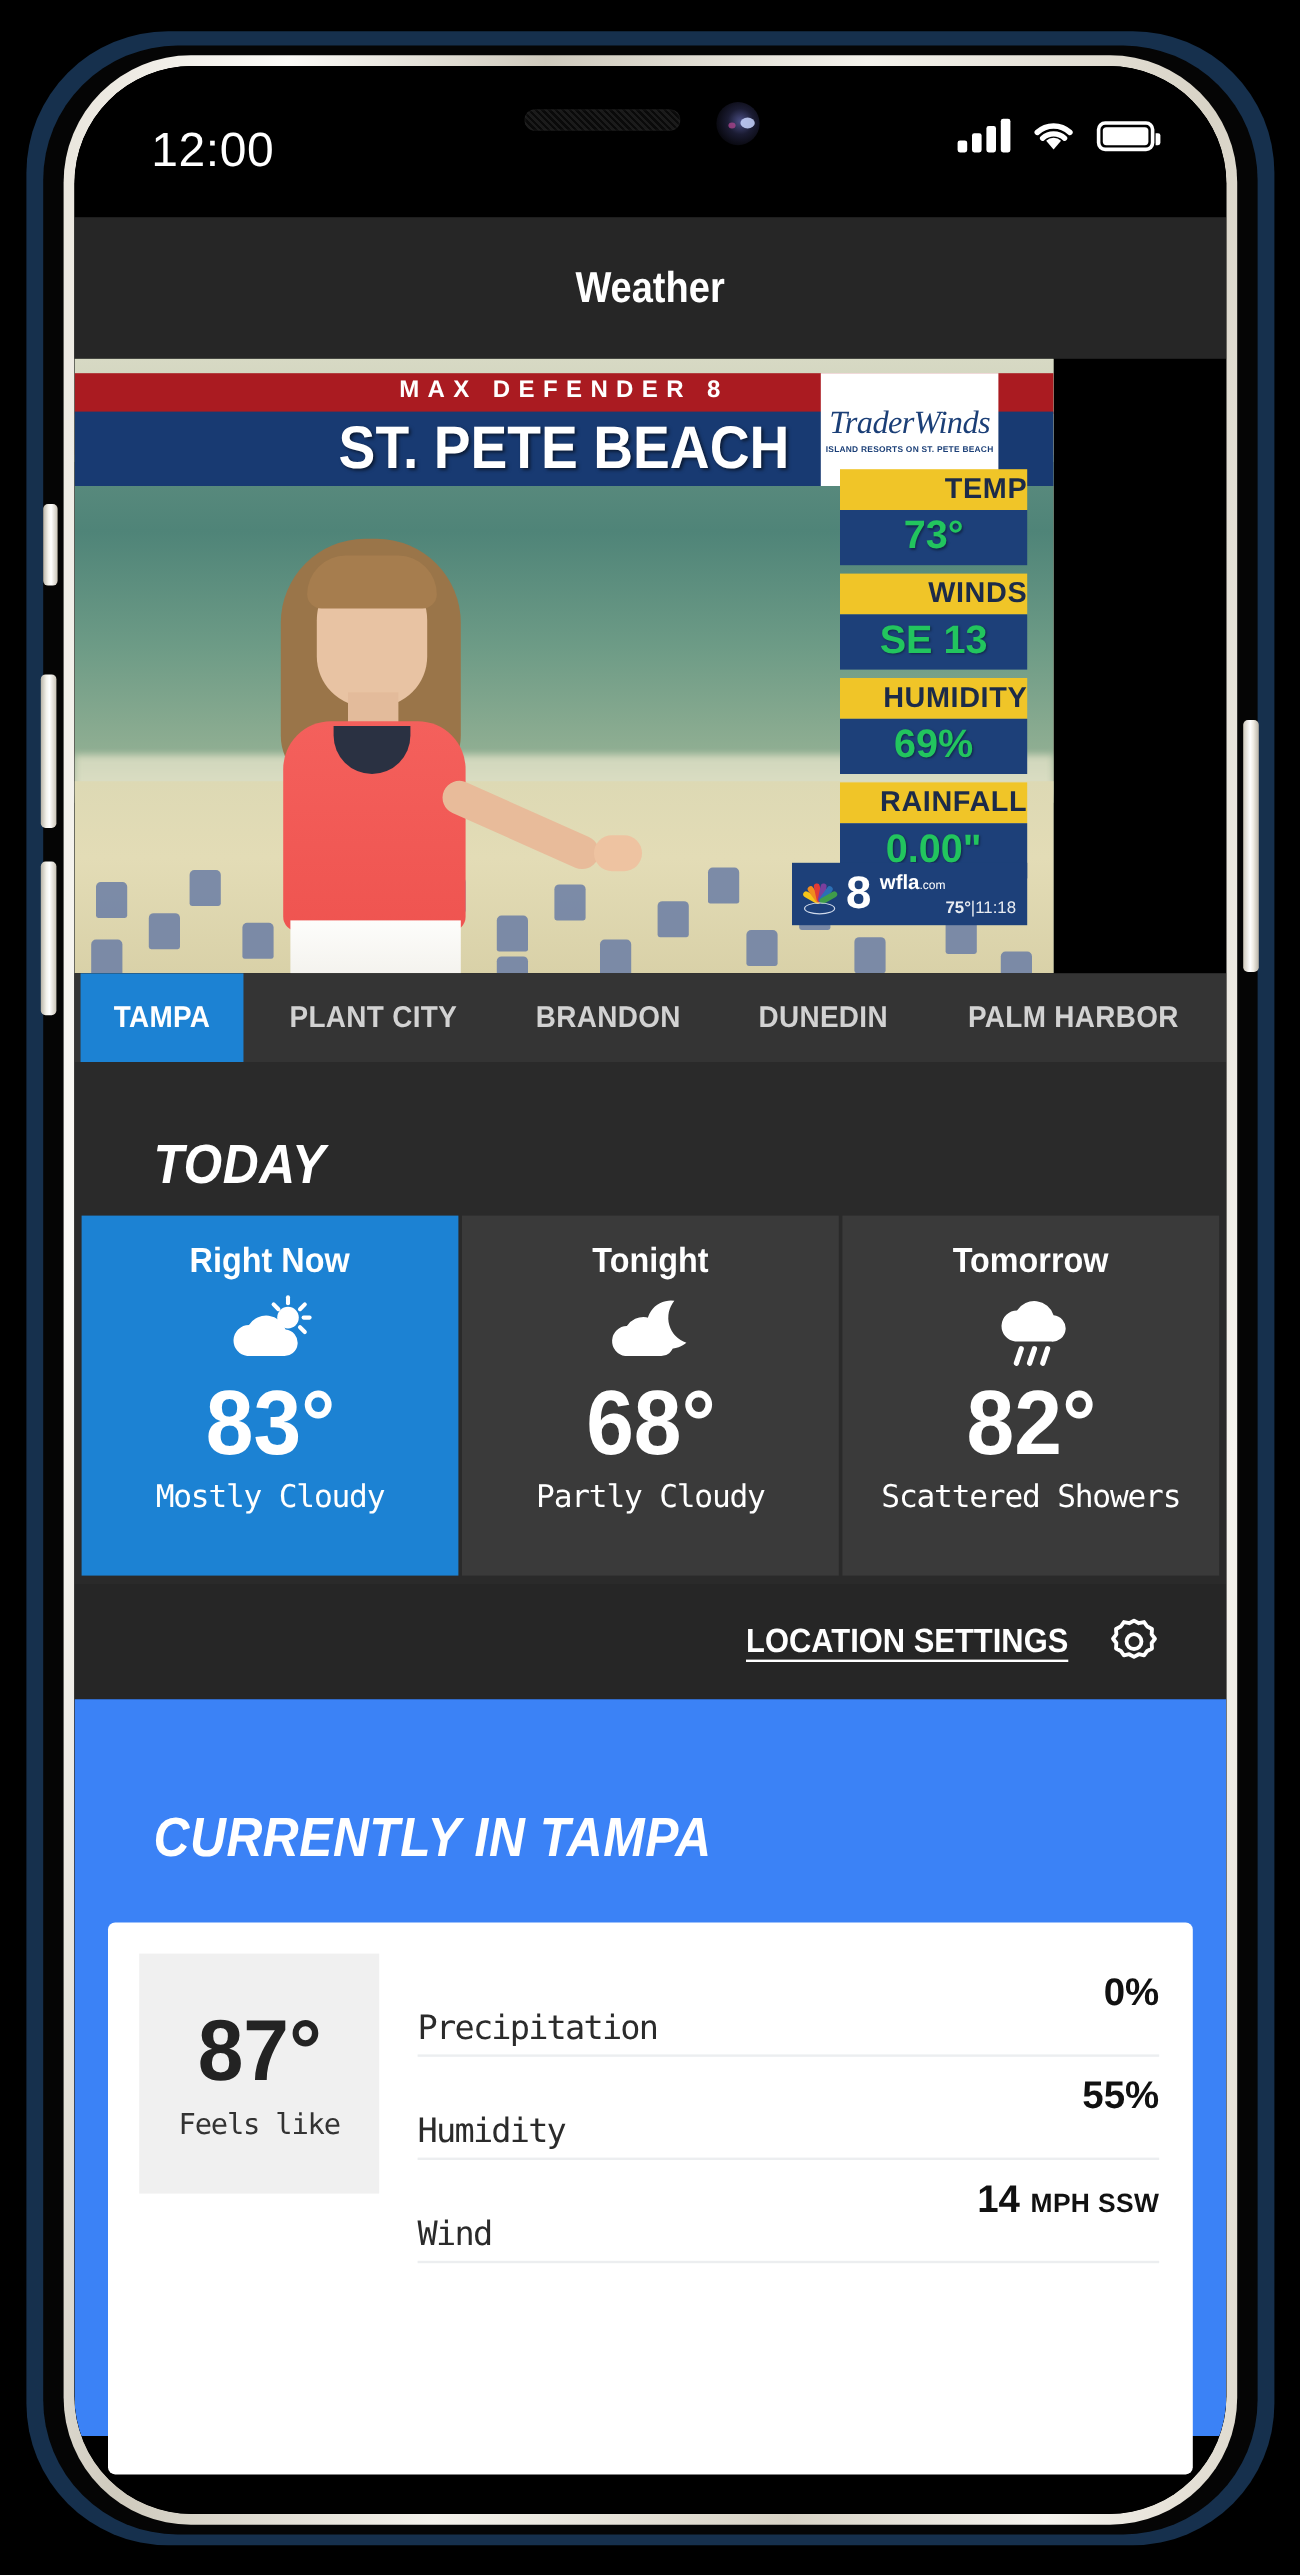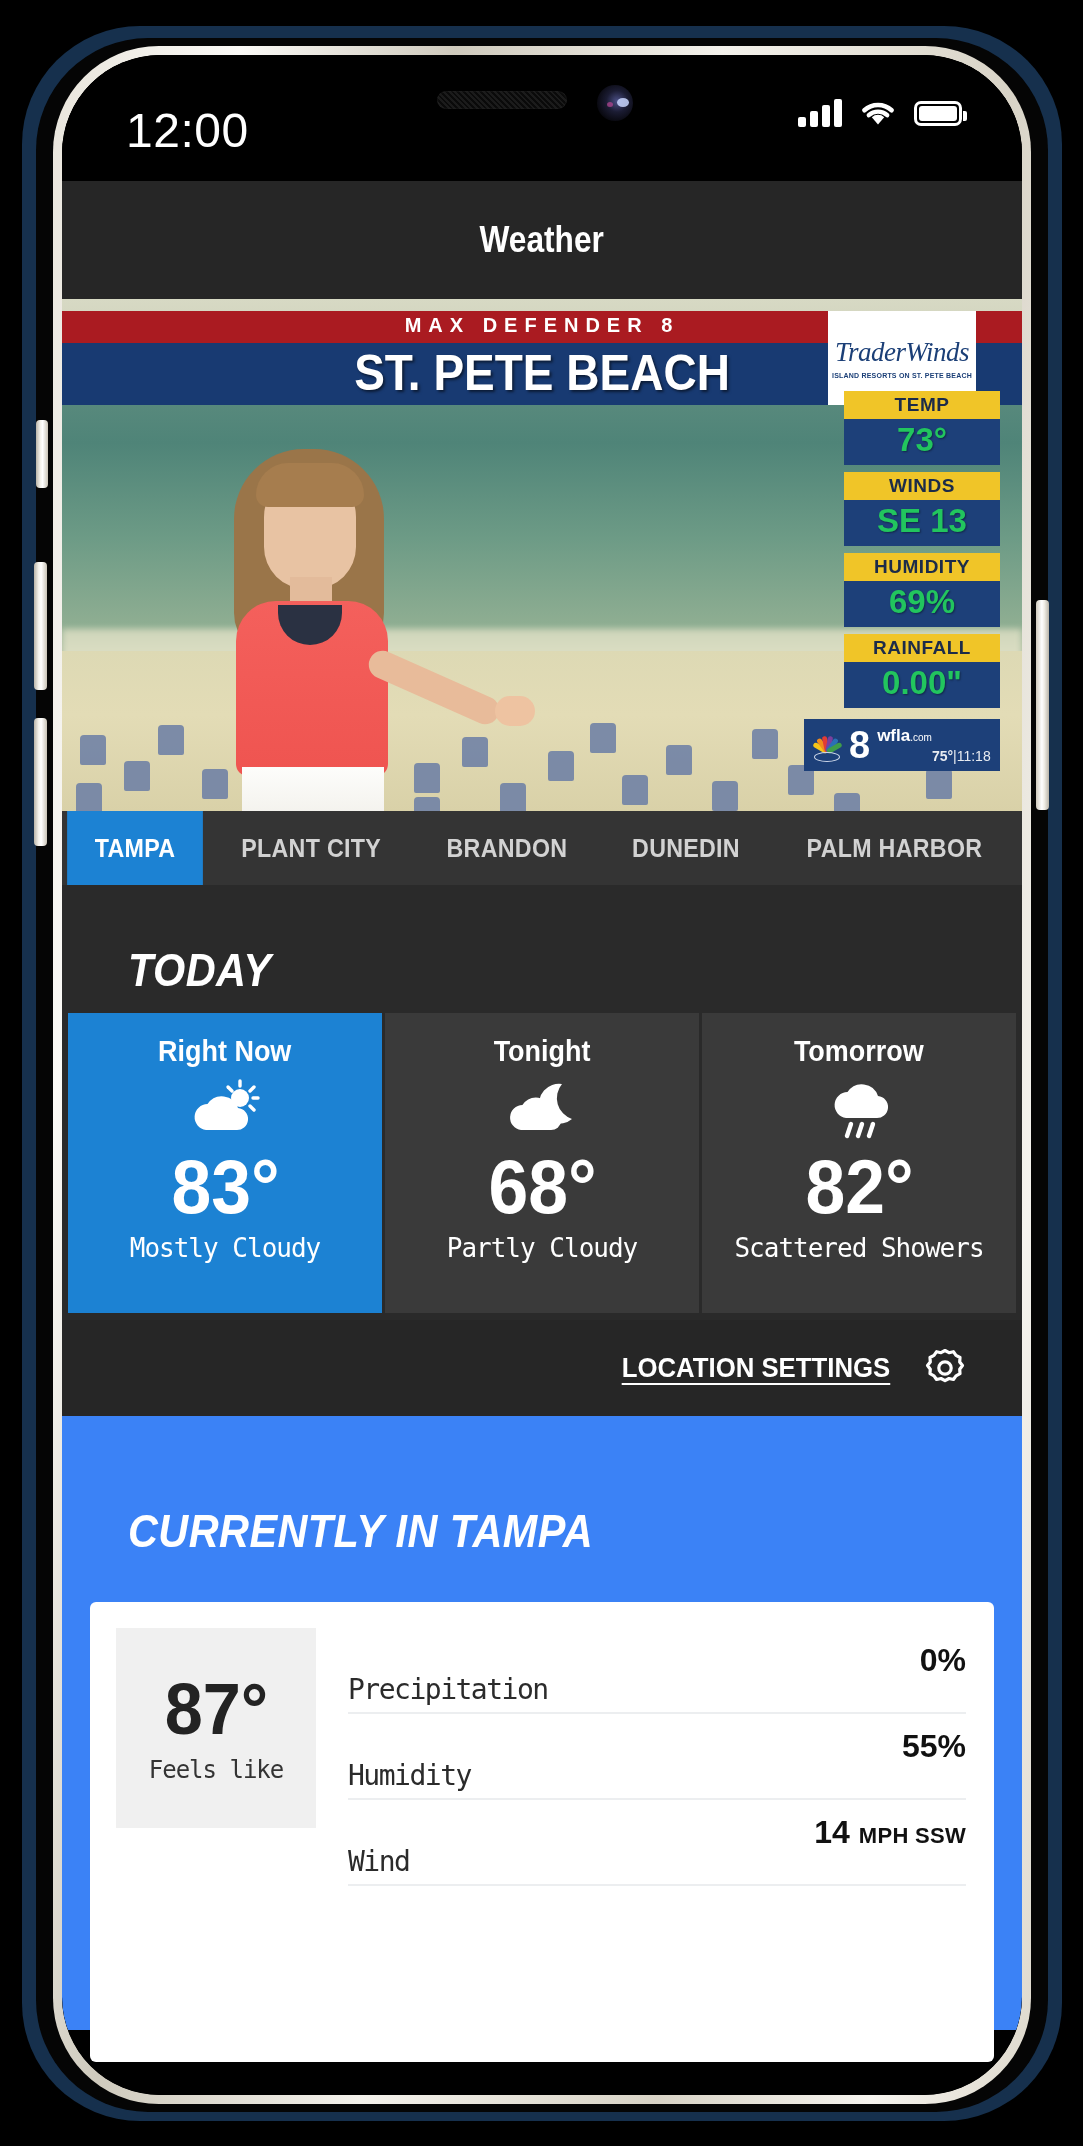--- a/index.html
+++ b/index.html
@@ -46,21 +46,21 @@
     background:#000; border-radius:98px; overflow:hidden;
   }
 
   
   .statusbar{
     position:absolute; left:0; top:0; width:960px; height:126px;
     background:#000; color:#fff;
   }
   .clock{
     position:absolute; left:64px; top:48px;
-    font-size:48px; font-weight:400; letter-spacing:.5px;
+    font-size:40px; font-weight:400; letter-spacing:.5px;
     font-family:"Liberation Sans", sans-serif;
   }
   .notch{
     position:absolute; left:50%; top:32px; transform:translateX(-50%);
     width:210px; height:30px;
   }
   .speaker{
     position:absolute; left:0; top:4px; width:130px; height:18px;
     border-radius:9px; background:#141414;
     background-image:repeating-linear-gradient(45deg,#1b1b1b 0 2px,#0a0a0a 2px 4px);
@@ -97,21 +97,21 @@
     background:#262626; display:flex; align-items:center; justify-content:center;
   }
   .app-title{
     color:#fff; font-size:36px; font-weight:bold;
     font-family:"Liberation Sans Narrow","Liberation Sans",sans-serif;
     transform:scaleX(.88);
   }
 
   
   .video{
-    position:absolute; left:0; top:244px; width:960px; height:512px;
+    position:absolute; left:0; top:244px; width:816px; height:512px;
     overflow:hidden; background:#b9c0a8;
   }
   .sky{ position:absolute; left:0; top:0; width:100%; height:86px;
     background:linear-gradient(#d7d9c4,#c9cdb4); }
   .sea{ position:absolute; left:0; top:80px; width:100%; height:290px;
     background:linear-gradient(#5d8c7f 0%,#4f8478 22%,#6d9b86 55%,#8fae92 85%,#b3bfa0 100%); }
   .surf{ position:absolute; left:0; top:330px; width:100%; height:34px;
     background:linear-gradient(#cfd6bb,#dfe0c6); filter:blur(3px); }
   .sand{ position:absolute; left:0; top:352px; width:100%; height:160px;
     background:linear-gradient(#ddd9b4,#e3dcb6 40%,#d9d1a8 100%); }
@@ -162,22 +162,22 @@
     background:#2a3142; border-radius:0 0 32px 32px; }
   .p-arm{ position:absolute; left:180px; top:196px; width:140px; height:28px;
     background:#e8bb9a; border-radius:14px; transform:rotate(24deg); transform-origin:left center; }
   .p-hand{ position:absolute; left:305px; top:247px; width:40px; height:30px;
     background:#eec3a1; border-radius:16px; }
   .p-skirt{ position:absolute; left:52px; top:318px; width:142px; height:96px;
     background:linear-gradient(#fdfdfb,#eae7df); }
 
   
   .datapanel{ position:absolute; right:22px; top:92px; width:156px; }
-  .dp-label{ background:#f0c528; color:#1c2b49; font-size:19px; font-weight:bold;
-    text-align:center; padding:3px 0; letter-spacing:.5px;
+  .dp-label{ background:#f0c528; color:#1c2b49; font-size:24px; font-weight:bold;
+    text-align:right; padding:3px 0; letter-spacing:.5px;
     font-family:"Liberation Sans",sans-serif; }
   .dp-value{ background:#1d4079; color:#22c55e; font-size:33px; font-weight:bold;
     text-align:center; padding:2px 0 6px; margin-bottom:7px;
     font-family:"Liberation Sans",sans-serif; text-shadow:1px 1px 2px rgba(0,0,0,.4); }
 
   
   .bug{
     position:absolute; right:22px; top:420px; width:196px; height:52px;
     background:#1d4079; display:flex; align-items:center; padding-left:8px; gap:7px;
   }

